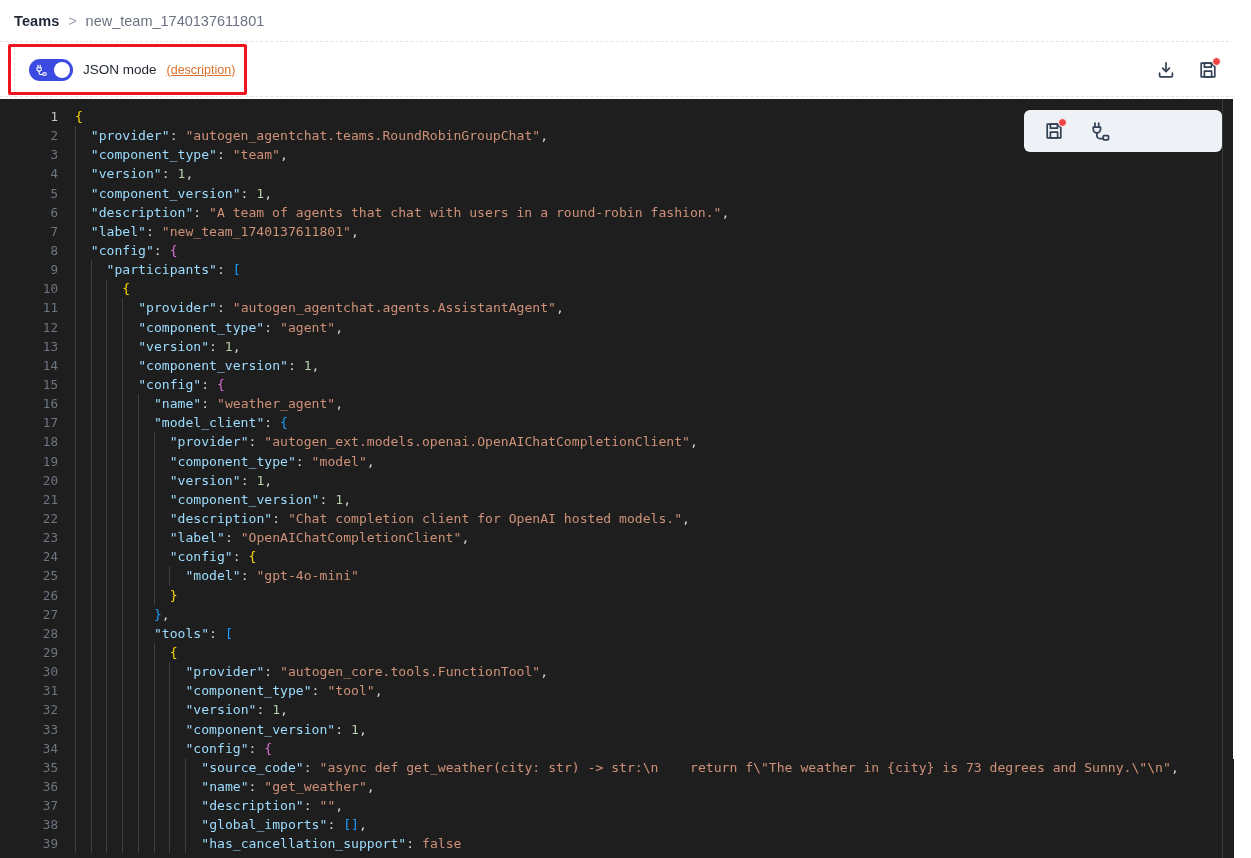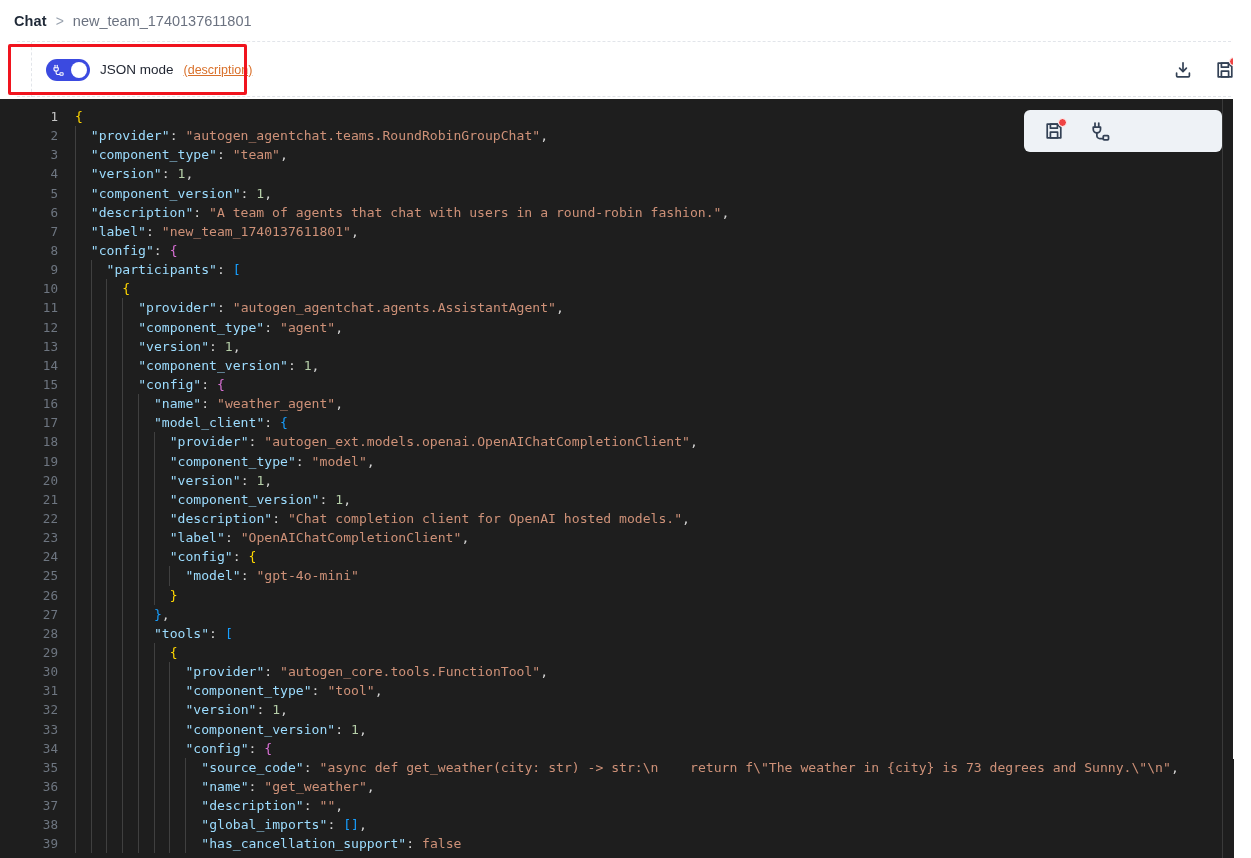--- a/index.html
+++ b/index.html
@@ -21,21 +21,20 @@
   .bc-root { color: #1f2937; font-weight: 700; letter-spacing: .1px; }
   .bc-sep { color: #9aa3af; font-size: 14px; }
   .bc-current { color: #6b7280; font-weight: 400; }
 
   
   .toolbar {
     position: absolute; left: 0; top: 41px; width: 1234px; height: 56px;
     background: #ffffff;
     border-top: 1px dashed #e2e5ea;
     border-bottom: 1px dashed #e2e5ea;
-    margin-left: 17px;
   }
   .toolbar-inner {
     position: absolute; left: 14px; top: 0; right: 0; height: 55px;
     display: flex; align-items: center;
     border-left: 1px dashed #e2e5ea;
     padding-left: 14px;
   }
   .json-mode-group { display: flex; align-items: center; gap: 10px; }
 
   .switch {
@@ -131,21 +130,21 @@
     padding-left: 18px;
   }
   .float-toolbar .icon-btn { color: #334155; }
 </style>
 </head>
 <body>
 
 <div id="root">
 
   <div class="breadcrumb">
-    <span class="bc-root">Chat</span>
+    <span class="bc-root">Teams</span>
     <span class="bc-sep">&gt;</span>
     <span class="bc-current">new_team_1740137611801</span>
   </div>
 
   <div class="toolbar">
     <div class="toolbar-inner">
       <div class="json-mode-group">
         <div class="switch">
           <svg class="sw-icon" viewBox="0 0 16 16" fill="none" stroke="#ffffff" stroke-width="1.4" stroke-linecap="round" stroke-linejoin="round">
             <path d="M4 1.6v3.2"></path>

